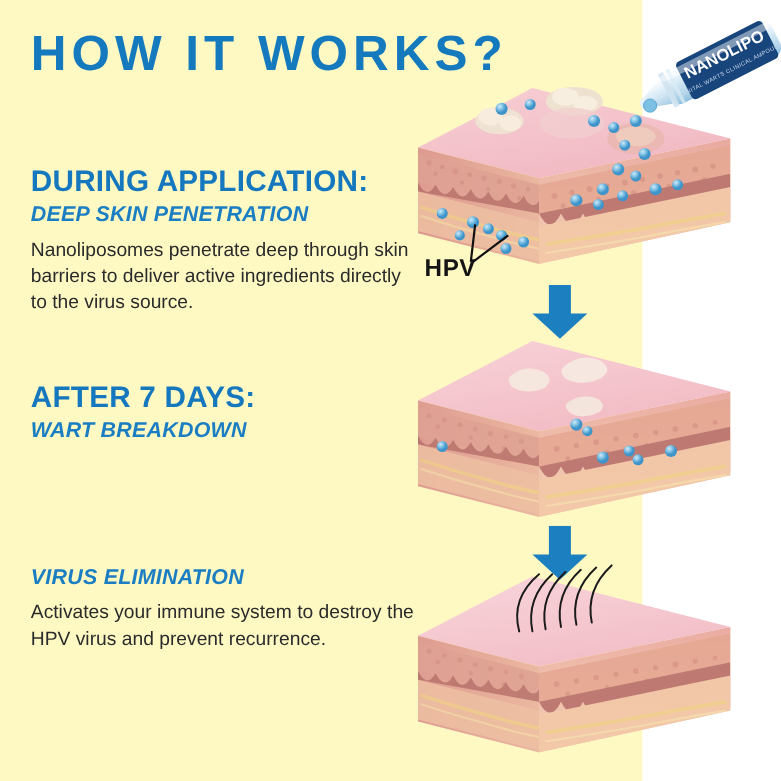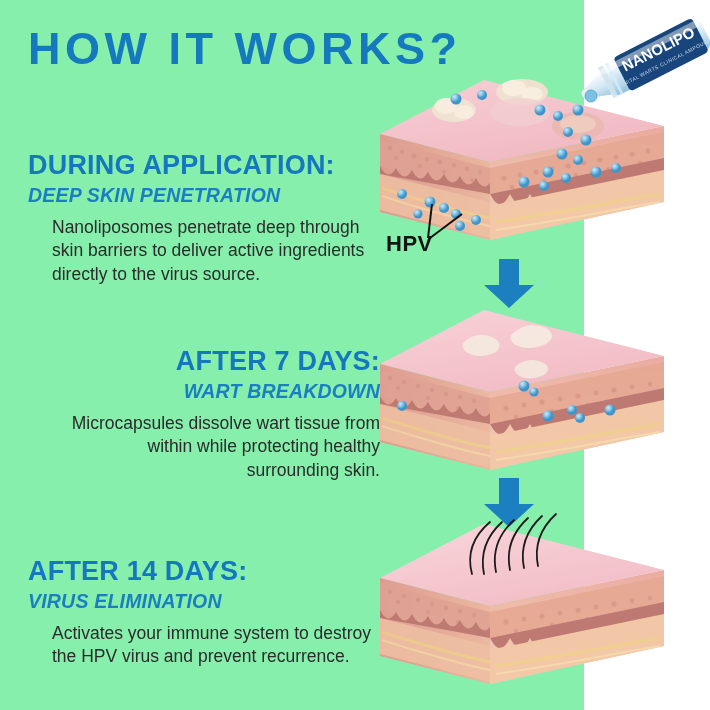--- a/index.html
+++ b/index.html
@@ -1,40 +1,40 @@
 <!DOCTYPE html>
 <html><head>
 <meta charset="utf-8">
 <style>
   * { margin:0; padding:0; box-sizing:border-box; }
   html,body { width:710px; height:710px; background:#ffffff; overflow:hidden; }
   body { font-family:"Liberation Sans", sans-serif; -webkit-font-smoothing:antialiased; }
 
-  #page { position:relative; width:584px; height:710px; background:#86efac; }
+  #page { position:relative; width:584px; height:710px; background:#fef9c3; }
 
   
   .title {
     position:absolute; left:28px; top:26px;
     font-size:45px; font-weight:bold; letter-spacing:4.5px;
     color:#1579be; line-height:1; white-space:nowrap;
   }
 
   
   .section { position:absolute; left:28px; width:352px; }
   .sec-head {
     font-size:27px; font-weight:bold; color:#1577bd;
     letter-spacing:0.2px; line-height:1.08; white-space:nowrap;margin-top:47px;
   }
   .sec-sub {
     font-size:19.5px; font-weight:bold; color:#1b7ec2;
     letter-spacing:0.2px; line-height:1.15; margin-top:4px; white-space:nowrap;font-style:italic;
   }
   .sec-body {
     font-size:17.5px; color:#2b2b2b; line-height:1.36;
-    margin-top:9px; font-weight:normal;margin-left:24px;
+    margin-top:9px; font-weight:normal;
   }
 
   
   .arrow { position:absolute; width:54px; height:50px; }
 
   
   .skinwrap { position:absolute; }
 
   .hpv-label {
     position:absolute; font-size:22px; font-weight:bold;
@@ -397,25 +397,23 @@
       </g>
     </svg>
   </div>
 
   <div class="section" style="top:104px;">
     <div class="sec-head">DURING APPLICATION:</div>
     <div class="sec-sub">DEEP SKIN PENETRATION</div>
     <div class="sec-body">Nanoliposomes penetrate deep through skin barriers to deliver active ingredients directly to the virus source.</div>
   </div>
 
-  <div class="section" style="top:300px;text-align:right;">
+  <div class="section" style="top:300px;">
     <div class="sec-head">AFTER 7 DAYS:</div>
     <div class="sec-sub">WART BREAKDOWN</div>
-    <div class="sec-body">Microcapsules dissolve wart tissue from within while protecting healthy surrounding skin.</div>
   </div>
 
   <div class="section" style="top:510px;">
-    <div class="sec-head">AFTER 14 DAYS:</div>
     <div class="sec-sub">VIRUS ELIMINATION</div>
     <div class="sec-body">Activates your immune system to destroy the HPV virus and prevent recurrence.</div>
   </div>
 
 </div>
 
 </body></html>

